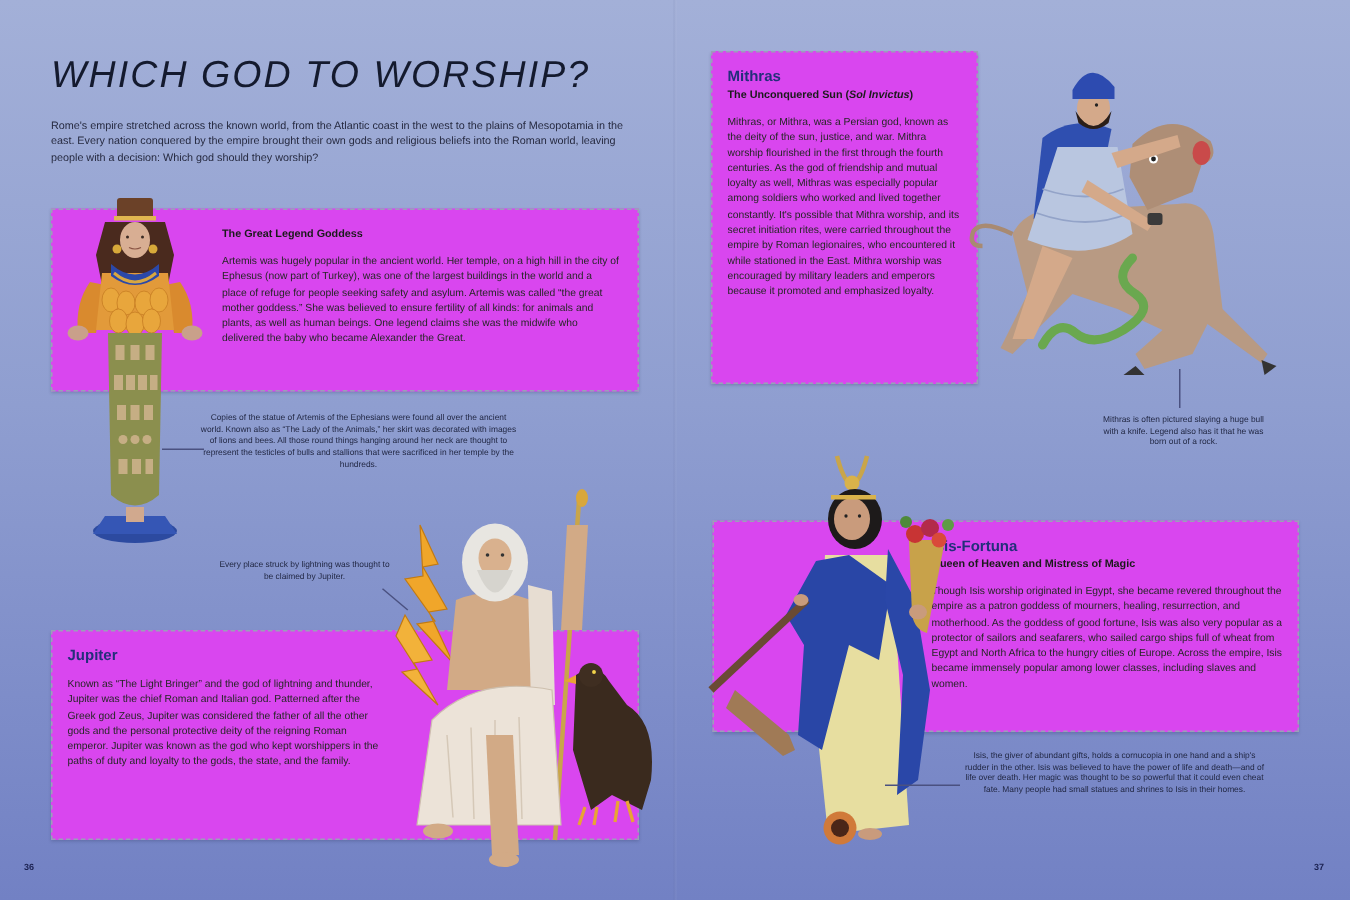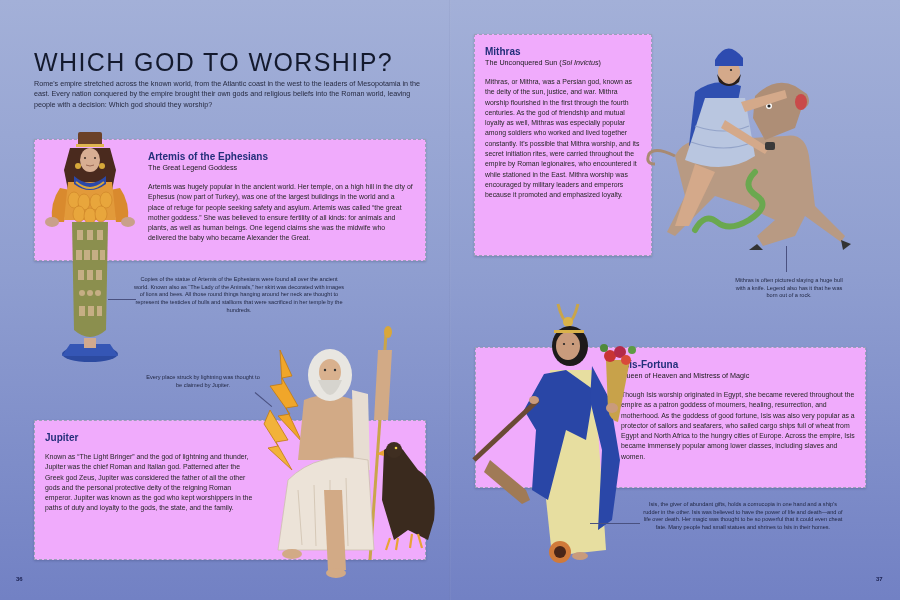--- a/index.html
+++ b/index.html
@@ -8,39 +8,40 @@
       position: relative;
       font-family: "Liberation Sans", sans-serif;
       background: linear-gradient(180deg, #a3b0d8 0%, #8f9ed0 45%, #7281c4 100%);
       color: #1f2233;
     }
     .spine {
       position: absolute; left: 449px; top: 0; width: 2px; height: 600px;
       background: linear-gradient(90deg, rgba(80,90,140,0.12), rgba(255,255,255,0.06));
     }
     .title {
-      position: absolute; left: 34px; top: 48px;
+      position: absolute; left: 34px; top: 36px;
       font-size: 25px; letter-spacing: 1.4px; font-weight: normal;
       color: #141a2e;
+      font-style: italic;
     }
     .intro {
       position: absolute; left: 34px; top: 79px; width: 390px;
       font-size: 7.2px; line-height: 10.4px; color: #262a40;
     }
     .card {
       position: absolute;
-      background: #f0abfc;
+      background: #d946ef;
       border: 1px dashed #9aa0b8;
       box-shadow: 0 1px 2px rgba(40,50,90,0.25);
     }
     .card h2 {
       font-size: 10px; font-weight: bold; color: #232f7a; line-height: 12px;
     }
     .card h3 {
-      font-size: 7.2px; font-weight: normal; color: #1a1a1a; line-height: 10px;
+      font-size: 7.2px; font-weight: bold; color: #1a1a1a; line-height: 10px;
     }
     .card h3 i { font-style: italic; }
     .card p {
       font-size: 6.9px; line-height: 10.3px; color: #262626; margin-top: 8px;
     }
     .caption {
       position: absolute; font-size: 5.6px; line-height: 7.7px;
       color: #1f2540; text-align: center;
     }
     .leader { position: absolute; background: #4a5180; }
@@ -49,24 +50,23 @@
     }
     .figure { position: absolute; }
     svg { display: block; }
   </style>
 </head>
 <body>
 
 <div class="spine"></div>
 
 <h1 class="title">WHICH GOD TO WORSHIP?</h1>
-<p class="intro">Rome's empire stretched across the known world, from the Atlantic coast in the west to the leaders of Mesopotamia in the east. Every nation conquered by the empire brought their own gods and religious beliefs into the Roman world, leaving people with a decision: Which god should they worship?</p>
+<p class="intro">Rome's empire stretched across the known world, from the Atlantic coast in the west to the plains of Mesopotamia in the east. Every nation conquered by the empire brought their own gods and religious beliefs into the Roman world, leaving people with a decision: Which god should they worship?</p>
 
 <div class="card" style="left:34px; top:139px; width:392px; height:122px; padding:11px 12px 0 113px;">
-  <h2>Artemis of the Ephesians</h2>
   <h3>The Great Legend Goddess</h3>
   <p style="margin-top:9px;">Artemis was hugely popular in the ancient world. Her temple, on a high hill in the city of Ephesus (now part of Turkey), was one of the largest buildings in the world and a place of refuge for people seeking safety and asylum. Artemis was called “the great mother goddess.” She was believed to ensure fertility of all kinds: for animals and plants, as well as human beings. One legend claims she was the midwife who delivered the baby who became Alexander the Great.</p>
 </div>
 
 <div class="figure" style="left:40px; top:130px; width:100px; height:240px;">
   <svg width="100" height="240" viewBox="0 0 100 240">
 
     <path d="M30 18 L70 18 L76 40 L72 60 L28 60 L24 40 Z" fill="#4a2a1e"></path>
 
     <rect x="38" y="2" width="24" height="14" rx="2" fill="#6b4128"></rect>

